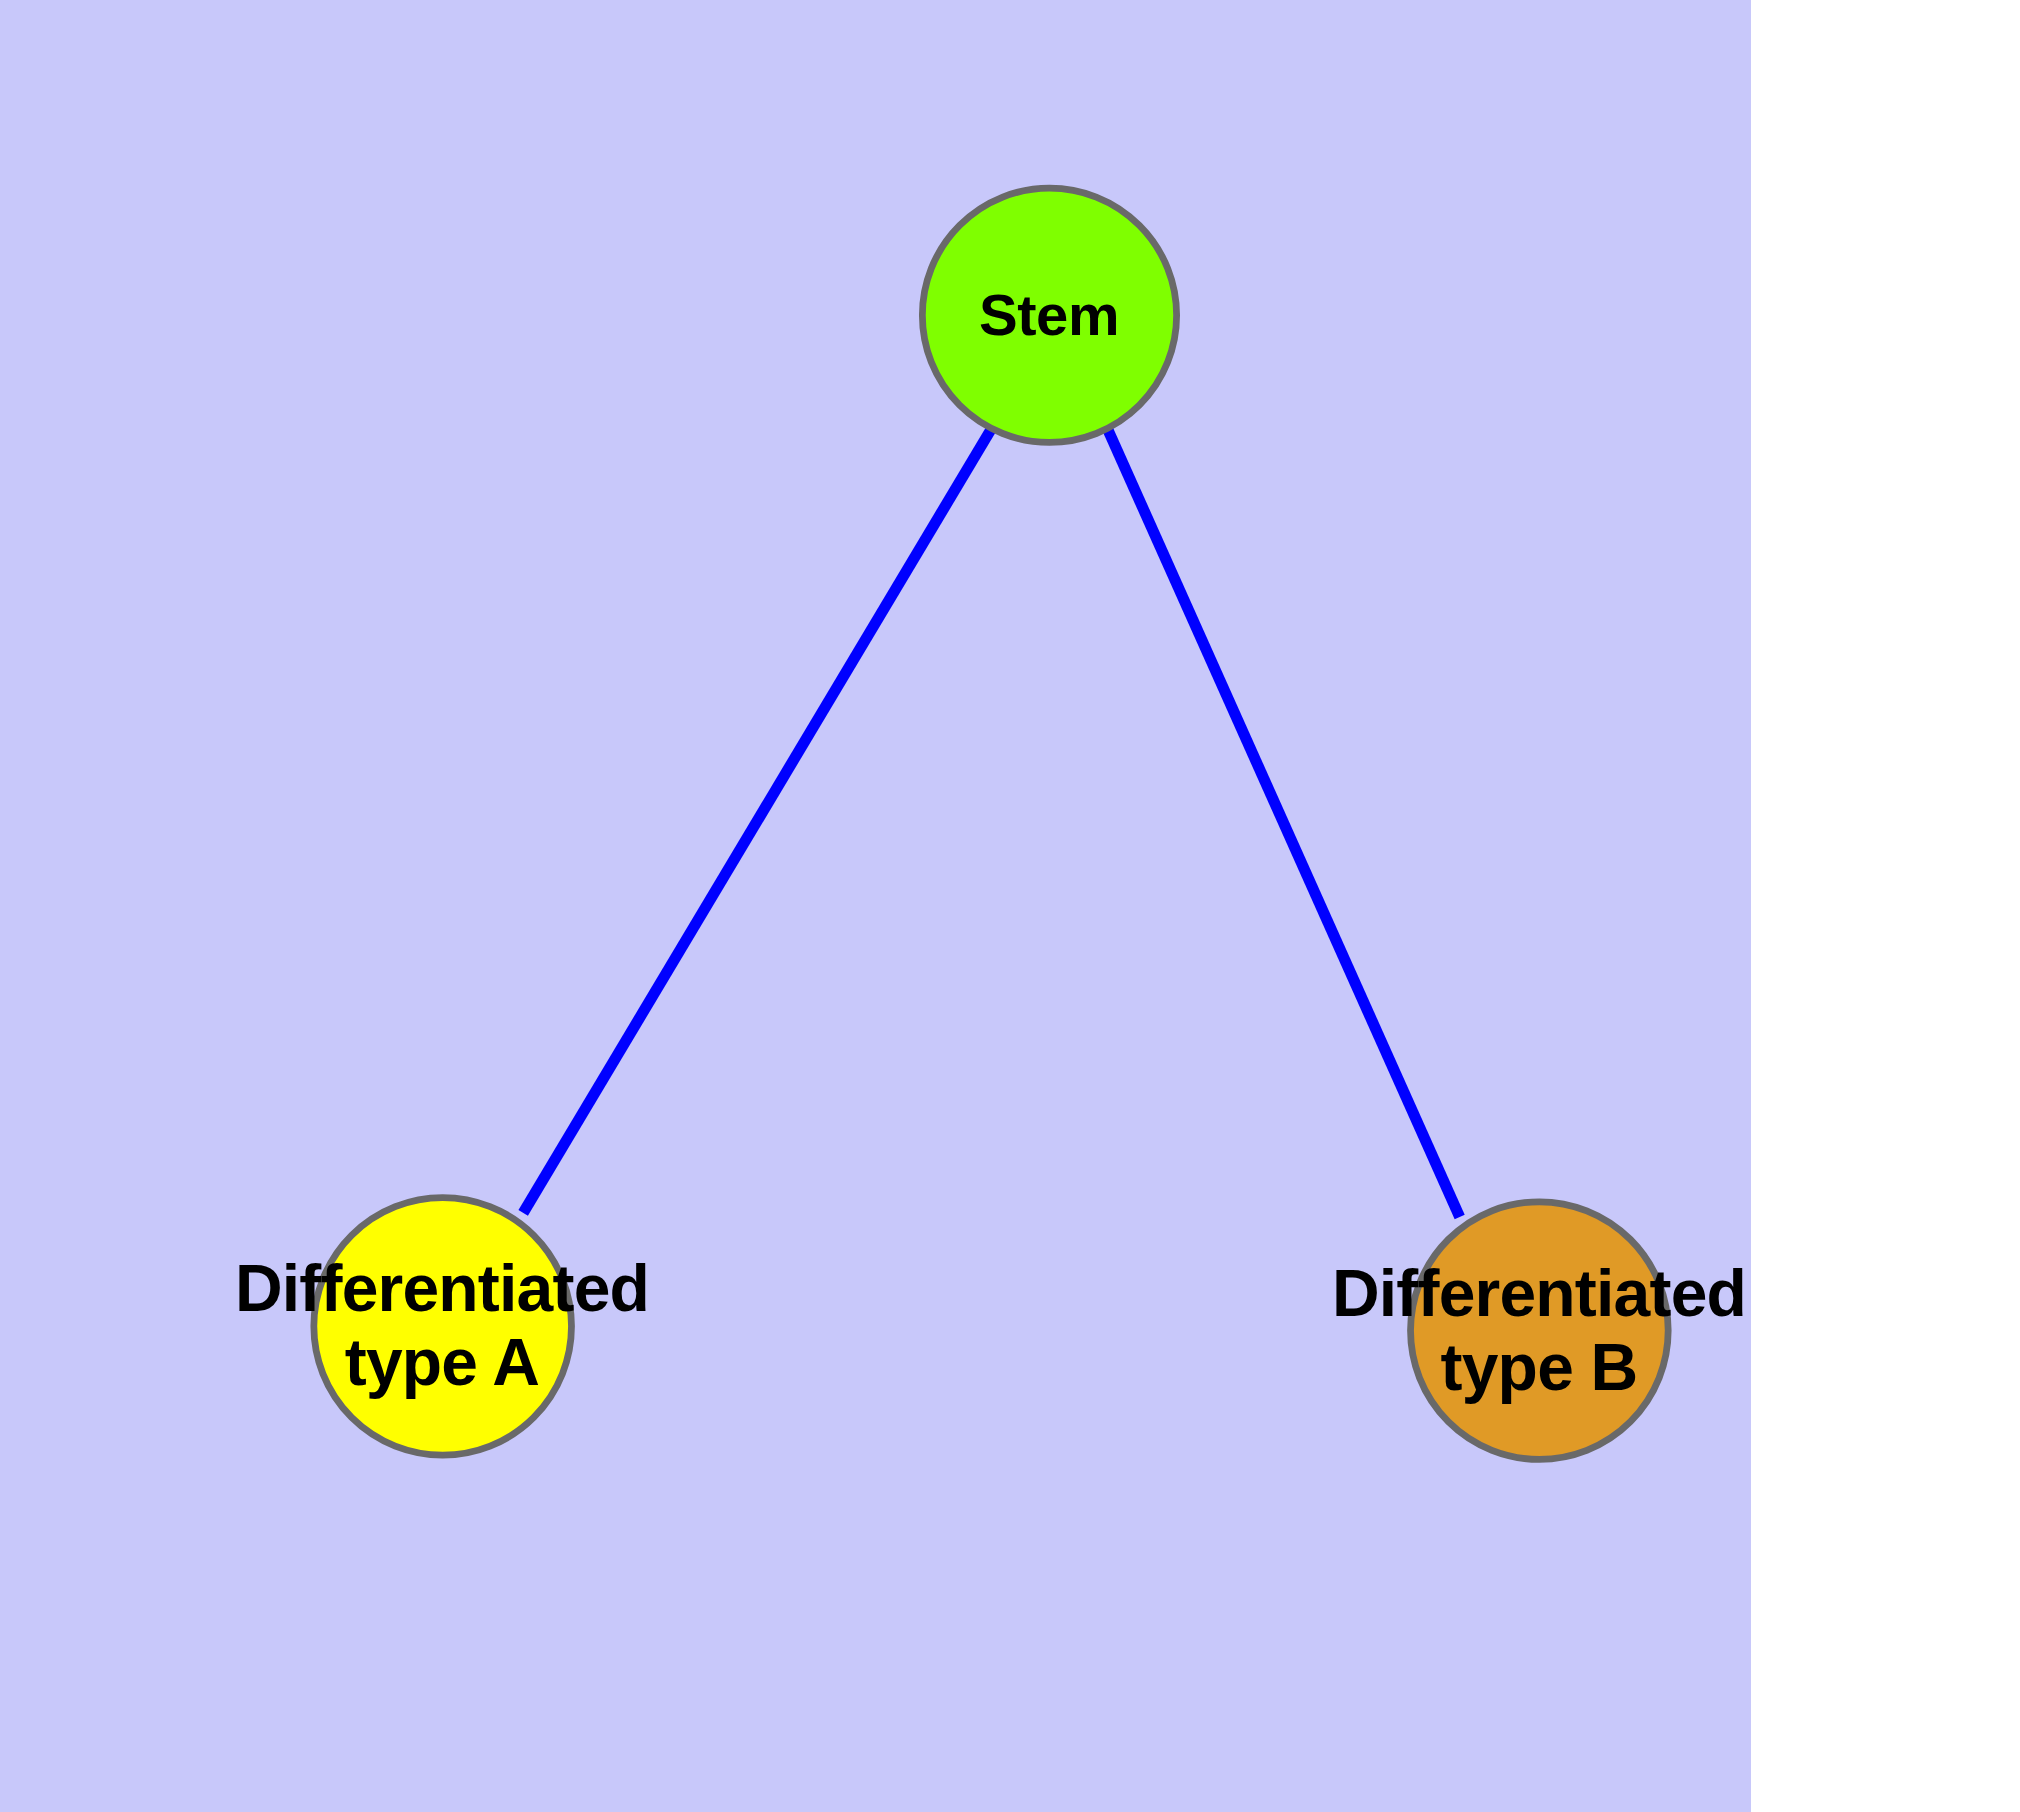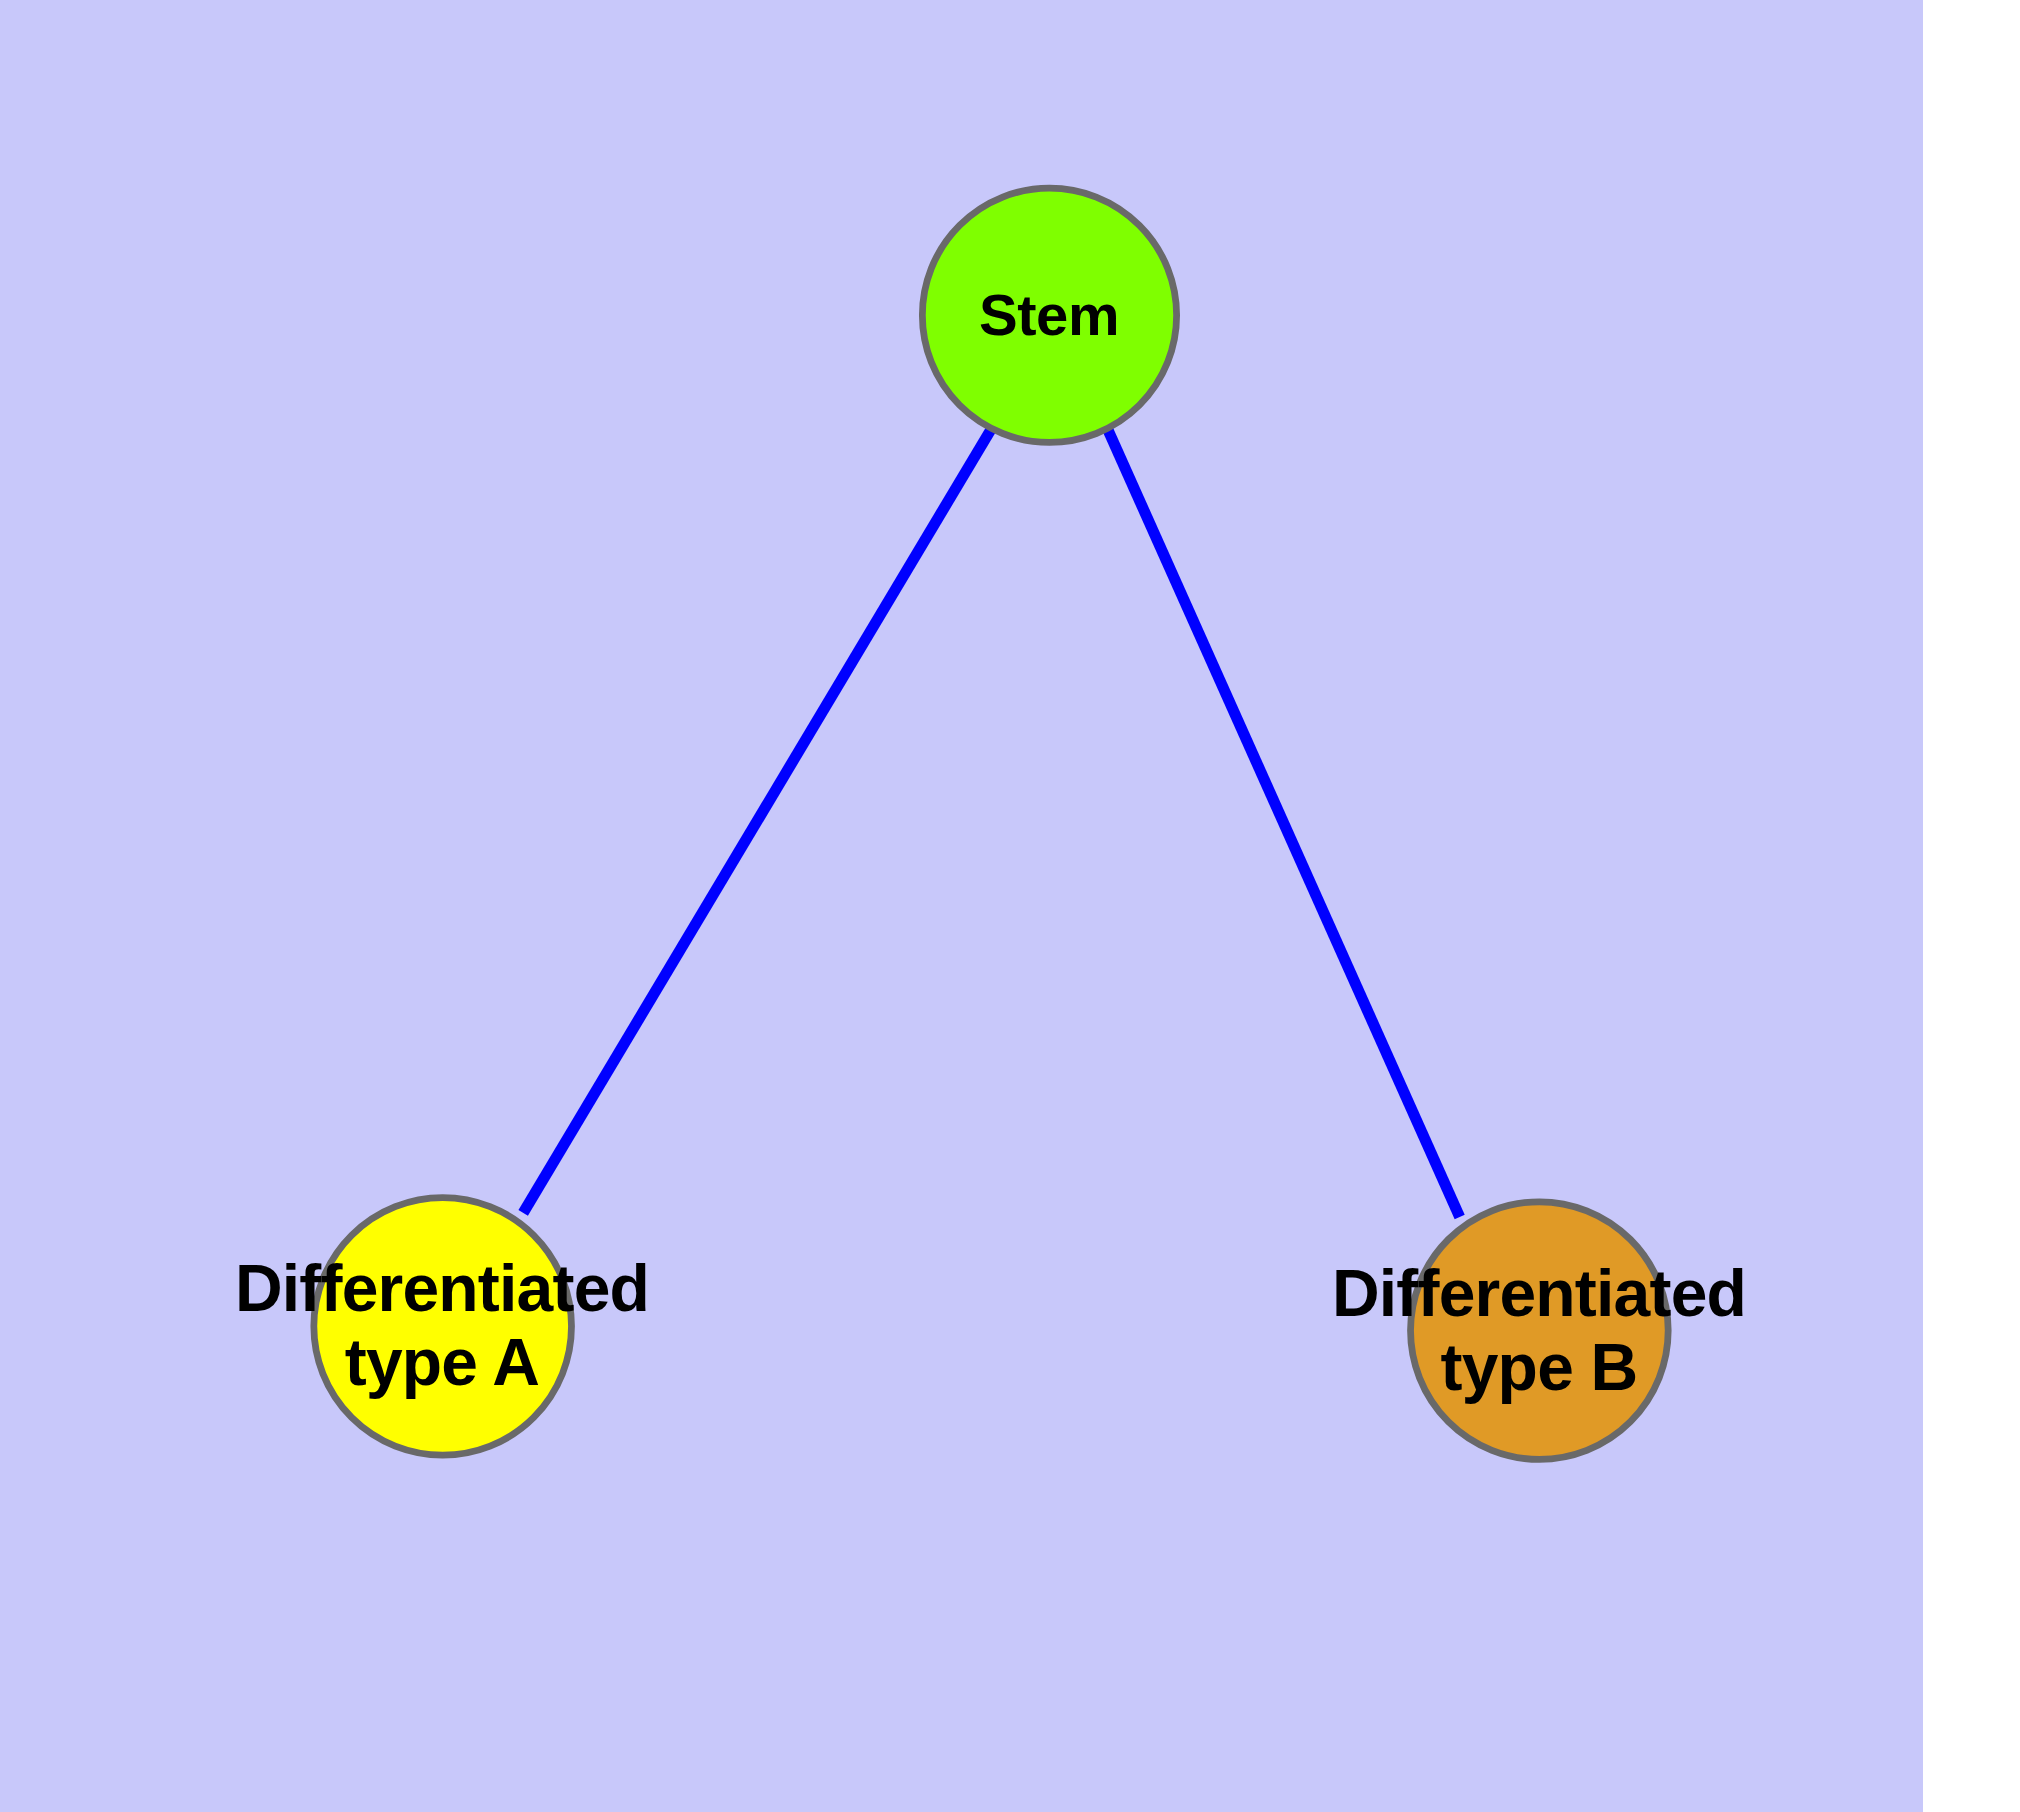--- a/index.html
+++ b/index.html
@@ -43,21 +43,21 @@
     letter-spacing: -0.4px;
   }
   .node-label.leaf {
     font-size: 66px;
     letter-spacing: -0.8px;
   }
 </style>
 </head>
 <body>
 
-<div id="canvas" style="width: 1923px; height: 1812px;">
+<div id="canvas" style="width: 1751px; height: 1812px;">
 
   <div id="graph-bg" style="background: rgb(200, 200, 250);"></div>
 
   <svg id="graph-svg" viewBox="0 0 2384 2138" xmlns="http://www.w3.org/2000/svg">
 
     <line x1="1170" y1="505" x2="617" y2="1431" stroke="#0000FF" stroke-width="13" stroke-linecap="butt"></line>
     <line x1="1306" y1="505" x2="1722" y2="1436" stroke="#0000FF" stroke-width="13" stroke-linecap="butt"></line>
 
     <circle cx="1238" cy="372" r="150" fill="#7FFF00" stroke="#696969" stroke-width="8"></circle>
     <circle cx="522" cy="1565" r="152" fill="#FFFF00" stroke="#696969" stroke-width="8"></circle>

